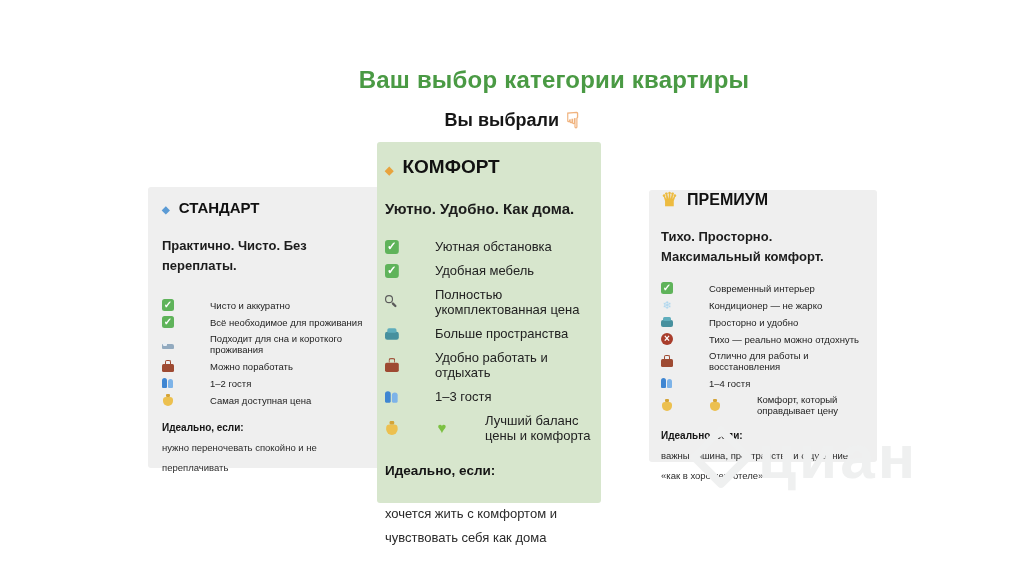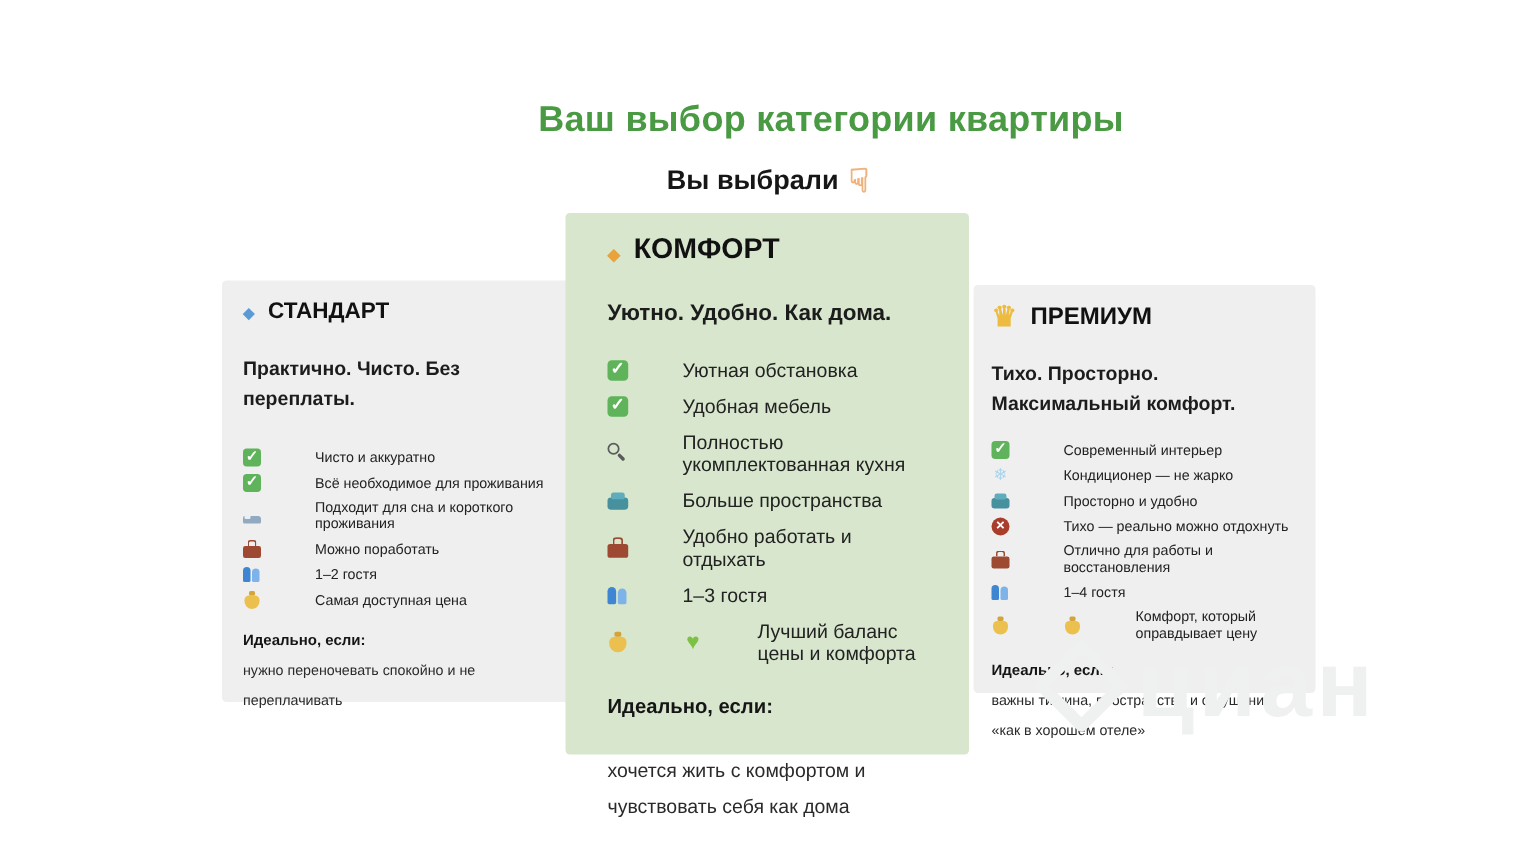--- a/index.html
+++ b/index.html
@@ -9,22 +9,22 @@
   
   .page-title{position:absolute;top:66px;left:0;width:100%;text-align:center;
               font-size:24px;font-weight:700;color:#4a9a44;letter-spacing:.2px;padding-left:42px;}
   .chosen{position:absolute;top:110px;left:0;width:100%;display:flex;justify-content:center;
           align-items:center;gap:7px;font-size:18px;font-weight:700;color:#161616;}
   .hand{font-size:22px;color:#f0b27d;line-height:18px;}
 
   
   .card{position:absolute;box-sizing:border-box;border-radius:3px;}
   .card.standard{left:148px;top:187px;width:234px;height:281px;background:#efefef;padding:12px 14px;}
-  .card.comfort {left:377px;top:142px;width:269px;height:361px;background:#d7e6cd;padding:14px 28px;}
-  .card.premium {left:649px;top:190px;width:228px;height:272px;background:#efefef;padding:12px 12px;}
+  .card.comfort {left:377px;top:142px;width:224px;height:361px;background:#d7e6cd;padding:14px 8px;}
+  .card.premium {left:649px;top:190px;width:228px;height:272px;background:#efefef;padding:0 12px;}
 
   .card-head{display:flex;align-items:center;gap:9px;font-weight:700;color:#111;}
   .standard .card-head{font-size:15px;}
   .comfort  .card-head{font-size:19px;}
   .premium  .card-head{font-size:16px;}
 
   .hic{display:inline-block;line-height:1;}
   .hic[data-icon="diamond-blue"]::before{content:"◆";color:#5b9bd5;font-size:10px;}
   .hic[data-icon="diamond-orange"]::before{content:"◆";color:#e8a33d;font-size:11px;}
   .hic[data-icon="crown"]::before{content:"♛";color:#edbb40;font-size:19px;}
@@ -153,21 +153,21 @@
       <div class="feat">
         <span class="fi" data-icon="check"></span>
         <span>Уютная обстановка</span>
       </div>
       <div class="feat">
         <span class="fi" data-icon="check"></span>
         <span>Удобная мебель</span>
       </div>
       <div class="feat">
         <span class="fi" data-icon="magnifier"></span>
-        <span>Полностью укомплектованная кухня</span>
+        <span>Полностью укомплектованная цена</span>
       </div>
       <div class="feat">
         <span class="fi" data-icon="couch"></span>
         <span>Больше пространства</span>
       </div>
       <div class="feat">
         <span class="fi" data-icon="briefcase"></span>
         <span>Удобно работать и отдыхать</span>
       </div>
       <div class="feat">

